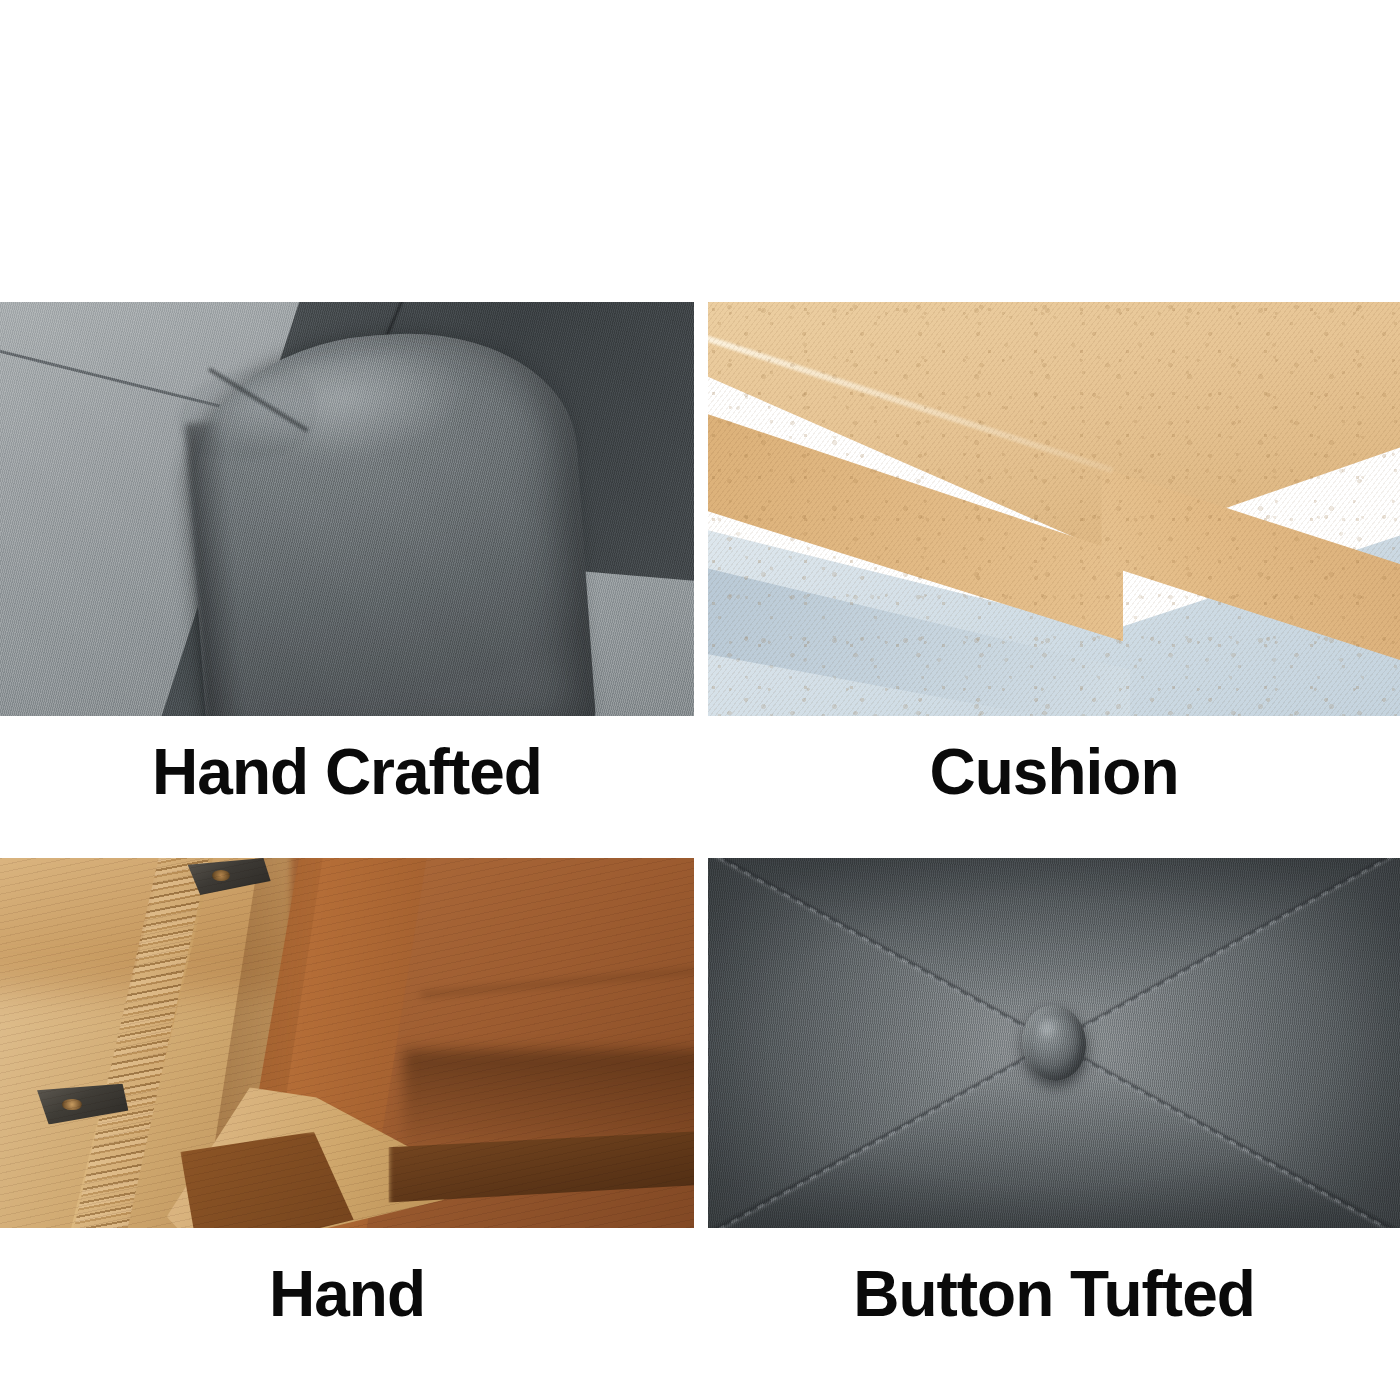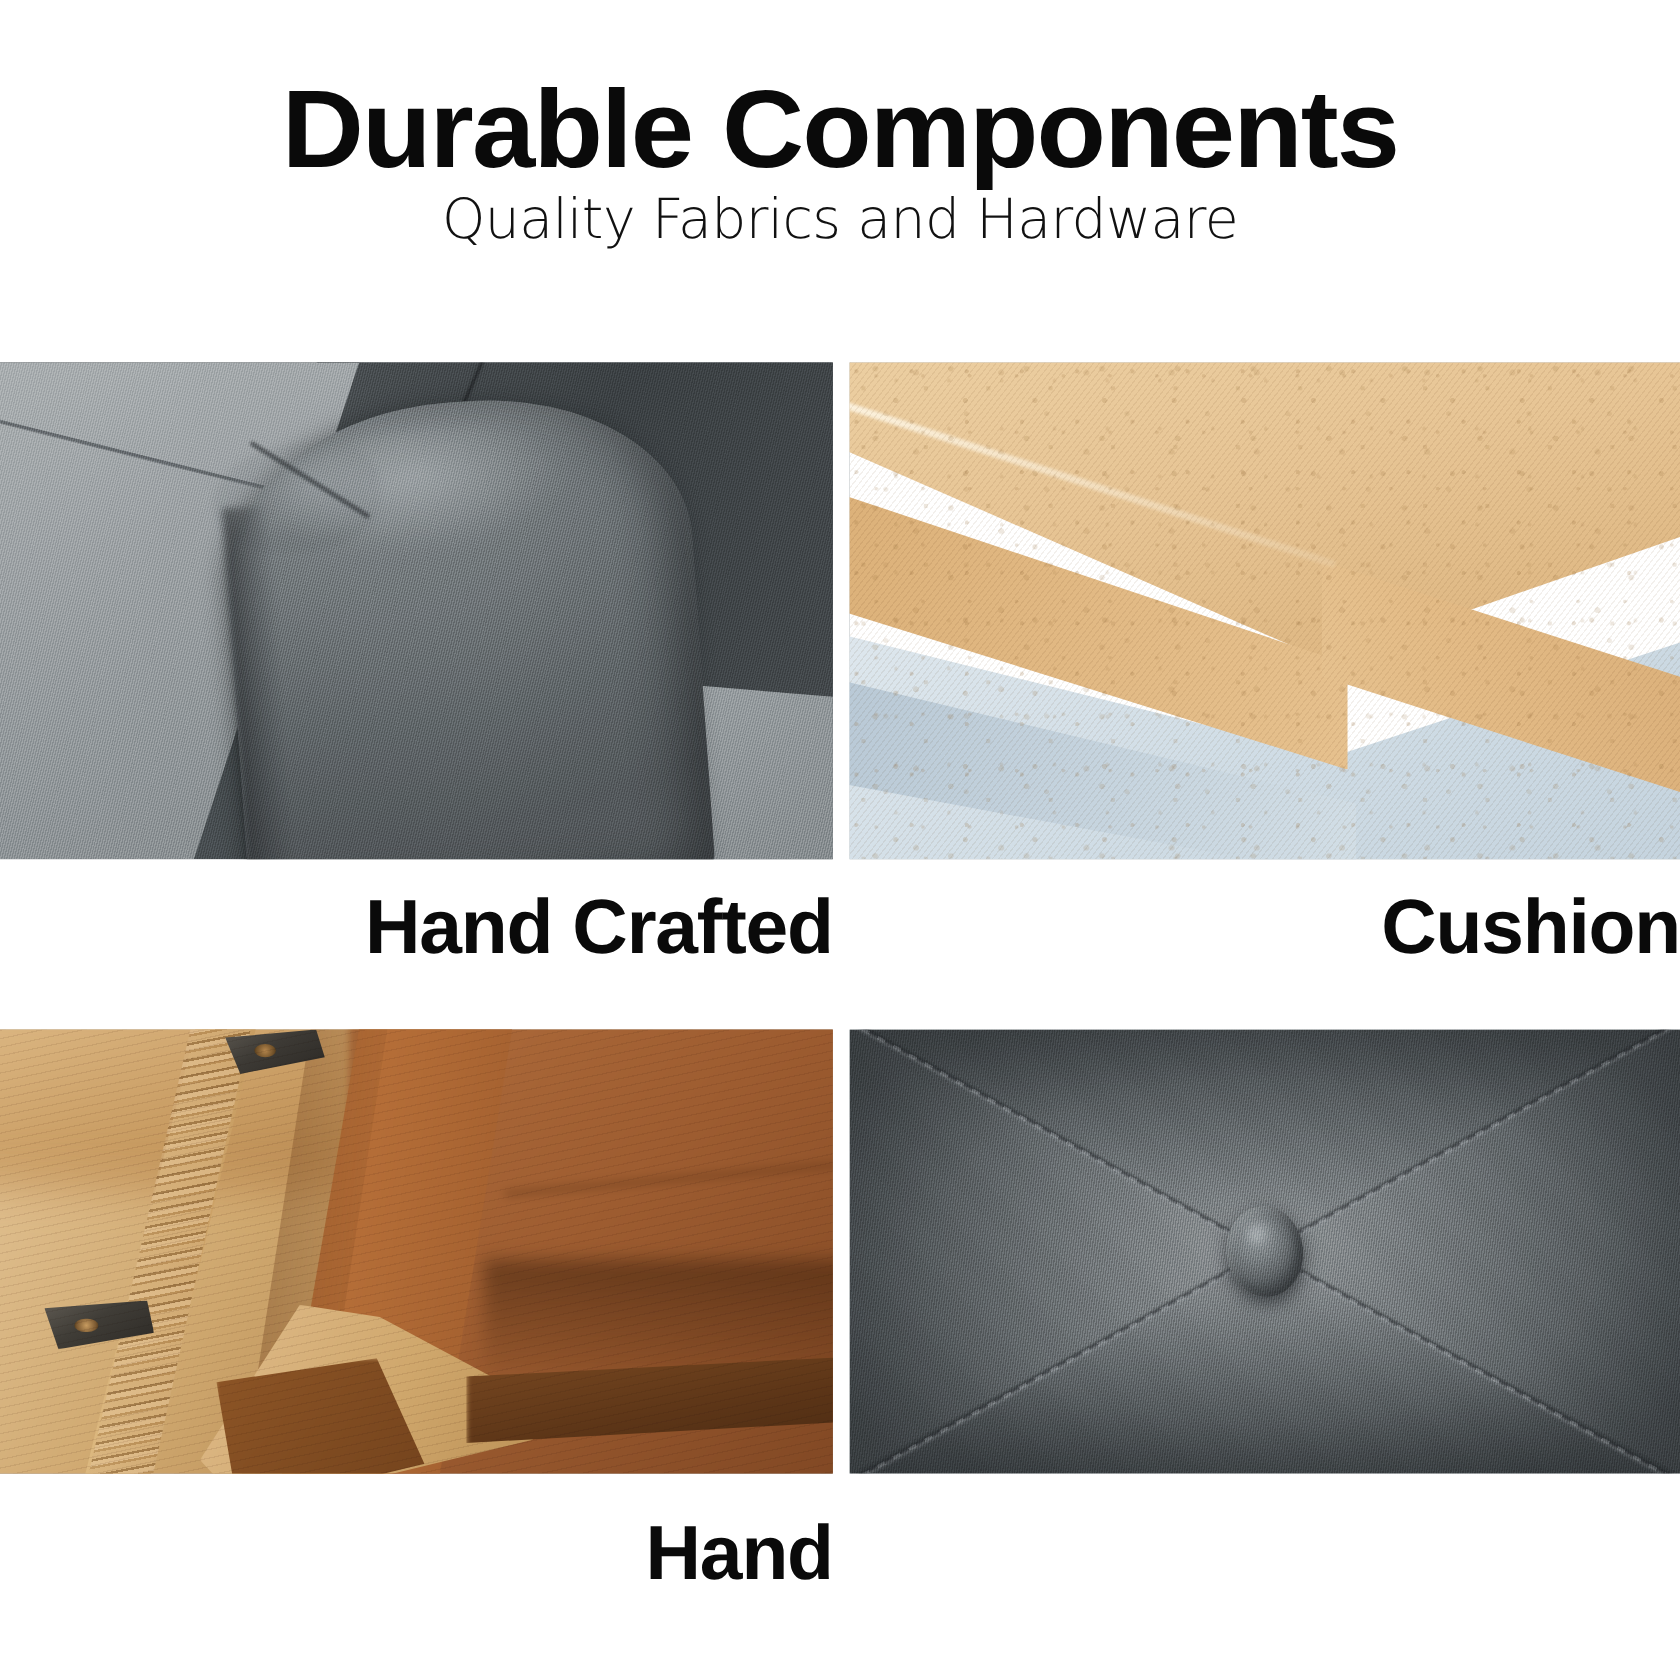--- a/index.html
+++ b/index.html
@@ -37,21 +37,21 @@
   }
 
   
   .cell { position:absolute; }
   .photo {
     position:absolute; left:0; top:0; width:100%; height:100%;
     overflow:hidden; background:#9aa0a3;
   }
   .caption {
     position:absolute; width:100%;
-    text-align:right;
+    text-align:center;
     font-family:"Liberation Sans", sans-serif;
     font-weight:bold;
     font-size:64px;
     line-height:64px;
     letter-spacing:-1px;
     color:#0a0a0a;
     white-space:nowrap;
   }
 
   
@@ -360,24 +360,20 @@
   .p4-vignette {
     position:absolute; inset:0;
     background:radial-gradient(78% 74% at 50% 50%, rgba(0,0,0,0) 52%, rgba(18,20,22,.30) 100%);
   }
 </style>
 </head>
 <body>
 
 <div class="page">
 
-  <div class="header">
-    <div class="title">Durable Components</div>
-    <div class="subtitle">Quality Fabrics and Hardware</div>
-  </div>
 
   <div class="cell" id="cell-hand-crafted">
     <div class="photo">
       <div class="p1-bg"></div>
       <div class="p1-seatback"></div>
       <div class="p1-topdeck"></div>
       <div class="p1-topdeck-seam"></div>
       <div class="p1-seat"></div>
       <div class="p1-arm">
         <div class="p1-arm-hi"></div>
@@ -437,14 +433,15 @@
       <div class="p4-quad p4-q-bottom"></div>
       <div class="p4-seam a"></div>
       <div class="p4-seam b"></div>
       <div class="p4-stitch a"></div>
       <div class="p4-stitch b"></div>
       <div class="p4-button"></div>
       <div class="p4-nap"></div>
       <div class="p4-vignette"></div>
     </div>
   </div>
+  <div class="caption" id="cap-button-tufted">Button Tufted</div>
 
 </div>
 
 </body></html>

